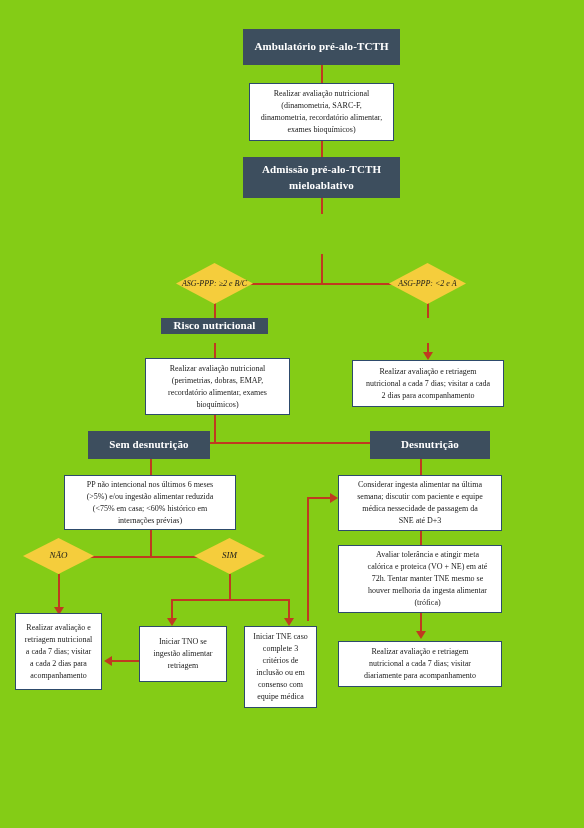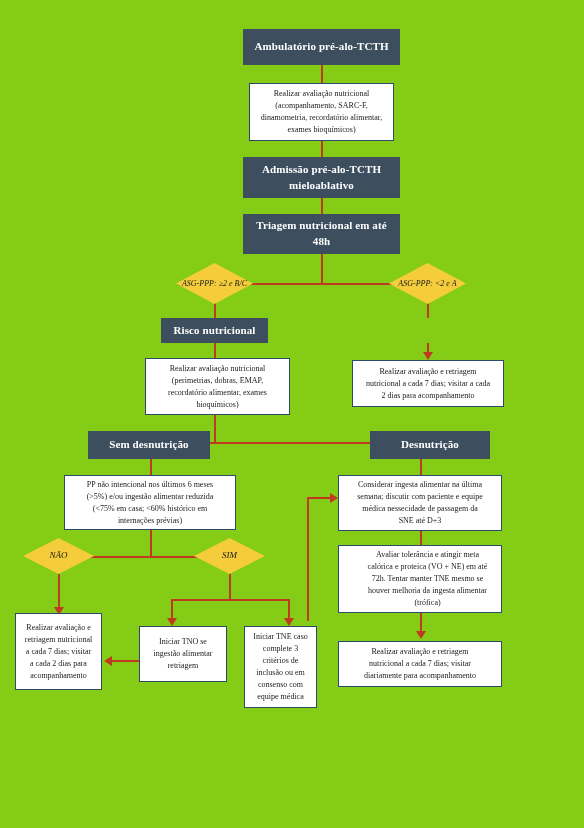--- a/index.html
+++ b/index.html
@@ -164,57 +164,51 @@
   <div class="conn v" style="left:420px; top:613px; height:22px;"></div>
   <div class="arrow down" style="left:416px; top:631px;"></div>
 
   <div class="node node-dark" style="left:243px; top:29px; width:157px; height:36px;">
     <span>Ambulatório pré-alo-TCTH</span>
   </div>
 
   <div class="node node-light" style="left:249px; top:83px; width:145px; height:58px;">
     <div>
       <span class="txt">Realizar avaliação nutricional</span>
-      <span class="txt">(acompanhamento, SARC-F,</span>
+      <span class="txt">(dinamometria, SARC-F,</span>
       <span class="txt">dinamometria, recordatório alimentar,</span>
       <span class="txt">exames bioquímicos)</span>
     </div>
   </div>
 
   <div class="node node-dark" style="left:243px; top:157px; width:157px; height:41px;">
     <div>
       <span class="txt">Admissão pré-alo-TCTH</span>
       <span class="txt">mieloablativo</span>
     </div>
   </div>
 
-  <div class="node node-dark" style="left:243px; top:214px; width:157px; height:40px;">
-    <div>
-      <span class="txt">Triagem nutricional em até</span>
-      <span class="txt">48h</span>
-    </div>
-  </div>
 
   <div class="node node-diamond big" style="left:176px; top:263px; width:77px; height:41px;">
     <div class="dia-shape"></div>
     <div class="dia-label">
       <span class="txt">ASG-PPP:</span>
       <span class="txt">≥2 e B/C</span>
     </div>
   </div>
 
   <div class="node node-diamond big" style="left:389px; top:263px; width:77px; height:41px;">
     <div class="dia-shape"></div>
     <div class="dia-label">
       <span class="txt">ASG-PPP:</span>
       <span class="txt">&lt;2 e A</span>
     </div>
   </div>
 
-  <div class="node node-dark" style="left:161px; top:318px; width:107px; height:25px;">
+  <div class="node node-dark" style="left:161px; top:318px; width:107px; height:16px;">
     <span>Risco nutricional</span>
   </div>
 
 
   <div class="node node-light" style="left:145px; top:358px; width:145px; height:57px;">
     <div>
       <span class="txt">Realizar avaliação nutricional</span>
       <span class="txt">(perimetrias, dobras, EMAP,</span>
       <span class="txt">recordatório alimentar, exames</span>
       <span class="txt">bioquímicos)</span>

